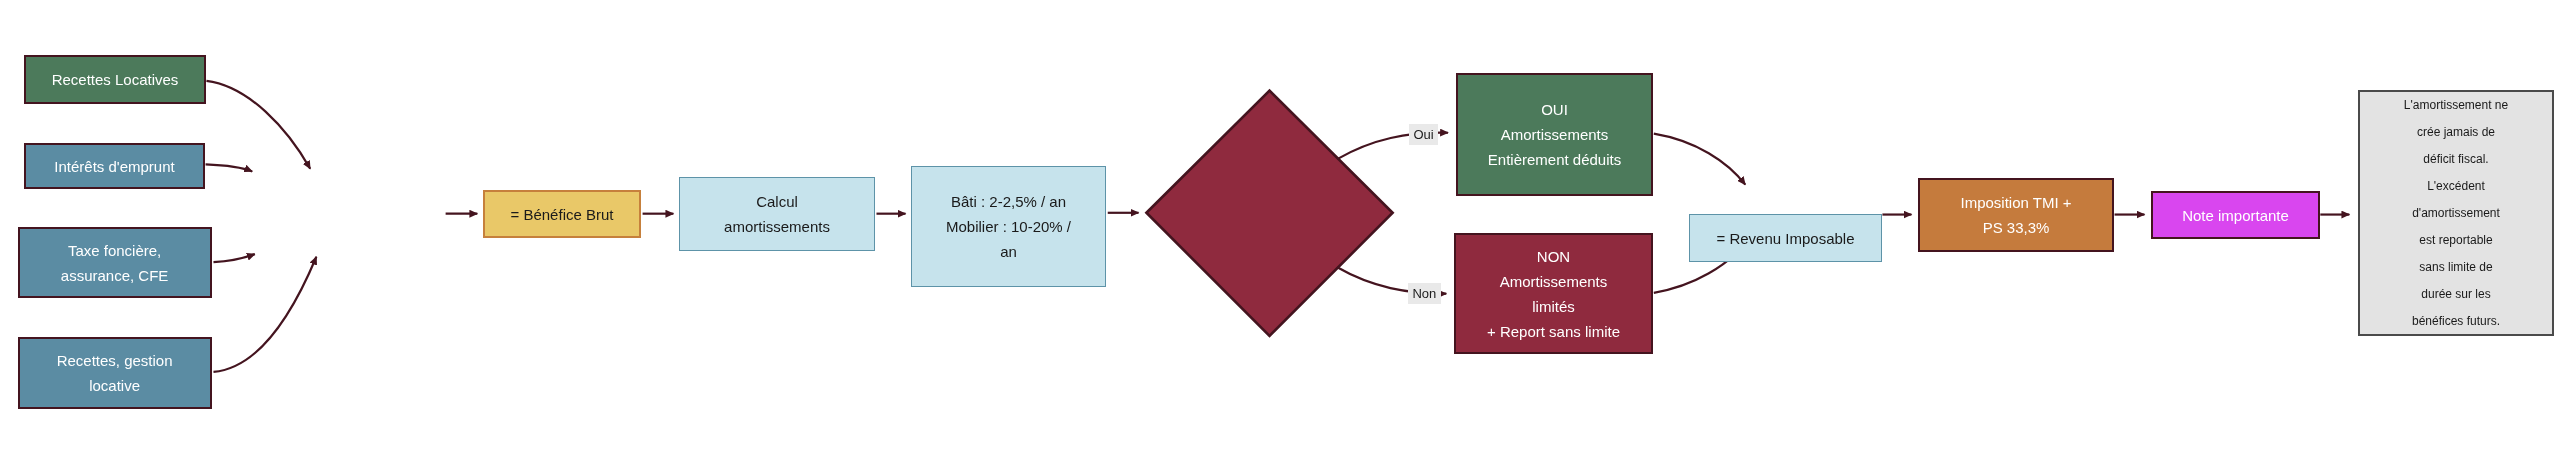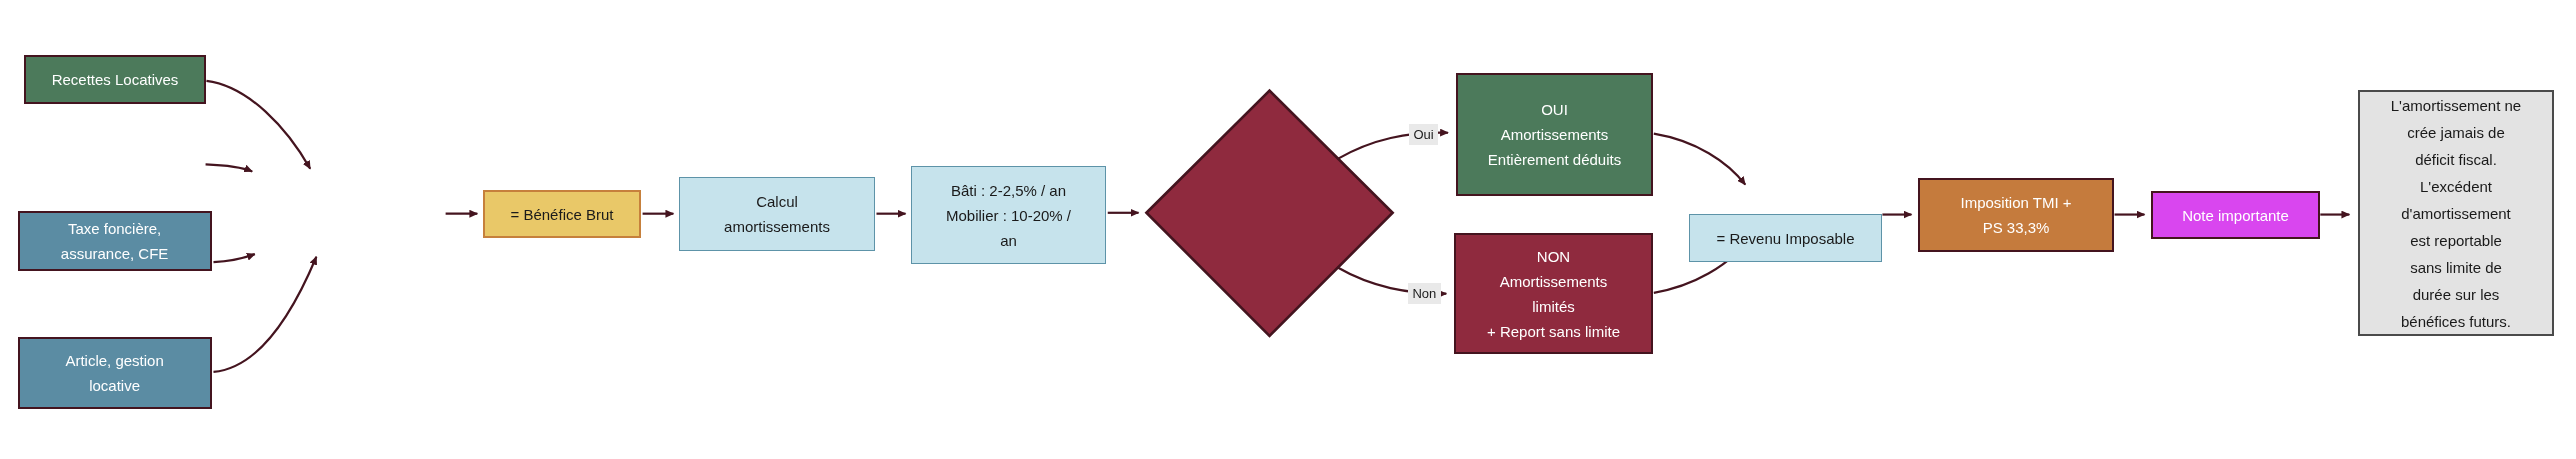--- a/index.html
+++ b/index.html
@@ -39,35 +39,35 @@
   .fill-cream   { background: #f6f5ef; border: 2.6px solid #6e7173; color: #1a1a1a; }
   .fill-yellow  { background: #e9c868; border: 2.6px solid #c6803c; color: #1a1a1a; }
   .fill-ltblue  { background: #c6e3ec; border: 1.8px solid #5d93a8; color: #1a1a1a; }
   .fill-red     { background: #8f2a3e; border: 2.6px solid #44141f; color: #ffffff; }
   .fill-orange  { background: #c57b3d; border: 2.6px solid #44141f; color: #ffffff; }
   .fill-dkgray  { background: #d946ef; border: 2.6px solid #44141f; color: #ffffff; }
   .fill-ltgray  { background: #e3e3e3; border: 2.6px solid #4a4a4a; color: #1a1a1a; }
 
   .n-recettes   { left: 24px;   top: 55px;  width: 182px; height: 49px;  }
   .n-interets   { left: 24px;   top: 143px; width: 181px; height: 46px;  }
-  .n-taxe       { left: 17.6px;   top: 211px; width: 194px; height: 60px;  }
+  .n-taxe       { left: 17.6px;   top: 227px; width: 194px; height: 71px;  }
   .n-travaux    { left: 17.6px;   top: 337px; width: 194px; height: 72px;  }
   .n-deduction  { left: 249px;  top: 178px; width: 195px; height: 72px;  }
   .n-benefice   { left: 483px;  top: 190px; width: 158px; height: 48px;  }
   .n-calcul     { left: 679px;  top: 177px; width: 196px; height: 74px;  }
-  .n-taux       { left: 911px; top: 166px; width: 195px; height: 98px; }
+  .n-taux       { left: 911px; top: 166px; width: 195px; height: 121px; }
   .n-decision-text { left: 1164px; top: 158px; width: 211px; height: 110px;
                      background: transparent; border: none; color: #ffffff; z-index: 3; }
   .n-oui        { left: 1456px; top: 73px;  width: 197px; height: 123px; }
   .n-non       { left: 1454px; top: 233px; width: 199px; height: 121px; }
   .n-revenu     { left: 1689px; top: 191px; width: 193px; height: 48px; margin-top: 23px;  }
   .n-imposition { left: 1918px; top: 178px; width: 196px; height: 74px;  }
   .n-note       { left: 2151px; top: 191px; width: 169px; height: 48px;  }
   .n-note-detail{ left: 2358px; top: 90px; width: 196px; height: 246px;
-                  font-size: 15px; line-height: 27px; padding: 3.5px 7px; }
+                  font-size: 12px; line-height: 27px; padding: 3.5px 7px; }
 
   .edge-label {
     position: absolute;
     z-index: 4;
     background: #e9e9e9;
     color: #1c1c1c;
     font-size: 13px;
     line-height: 16px;
     padding: 2.6px 4.4px;
     text-align: center;
@@ -102,23 +102,24 @@
       <path d="M 1520,304 C 1560,327 1600,334 1644,334" marker-end="url(#ah)"></path>
       <path d="M 1880,152 C 1928,160 1964,184 1984,210" marker-end="url(#ah)"></path>
       <path d="M 1880,333 C 1928,325 1963,301 1984,278" marker-end="url(#ah)"></path>
       <path d="M 2140,244 L 2173,244" marker-end="url(#ah)"></path>
       <path d="M 2404,244 L 2438,244" marker-end="url(#ah)"></path>
       <path d="M 2638,244 L 2671,244" marker-end="url(#ah)"></path>
     </g>
   </svg>
 
   <div class="node fill-green n-recettes">Recettes Locatives</div>
+  <div class="node fill-blue n-interets">Intérêts d'emprunt</div>
   <div class="node fill-blue n-taxe">Taxe foncière,
 assurance, CFE</div>
-  <div class="node fill-blue n-travaux">Article, gestion
+  <div class="node fill-blue n-travaux">Recettes, gestion
 locative</div>
   <div class="node fill-yellow n-benefice">= Bénéfice Brut</div>
   <div class="node fill-ltblue n-calcul">Calcul
 amortissements</div>
   <div class="node fill-ltblue n-taux">Bâti : 2-2,5% / an
 Mobilier : 10-20% /
 an</div>
   <div class="node fill-green n-oui">OUI
 Amortissements
 Entièrement déduits</div>

